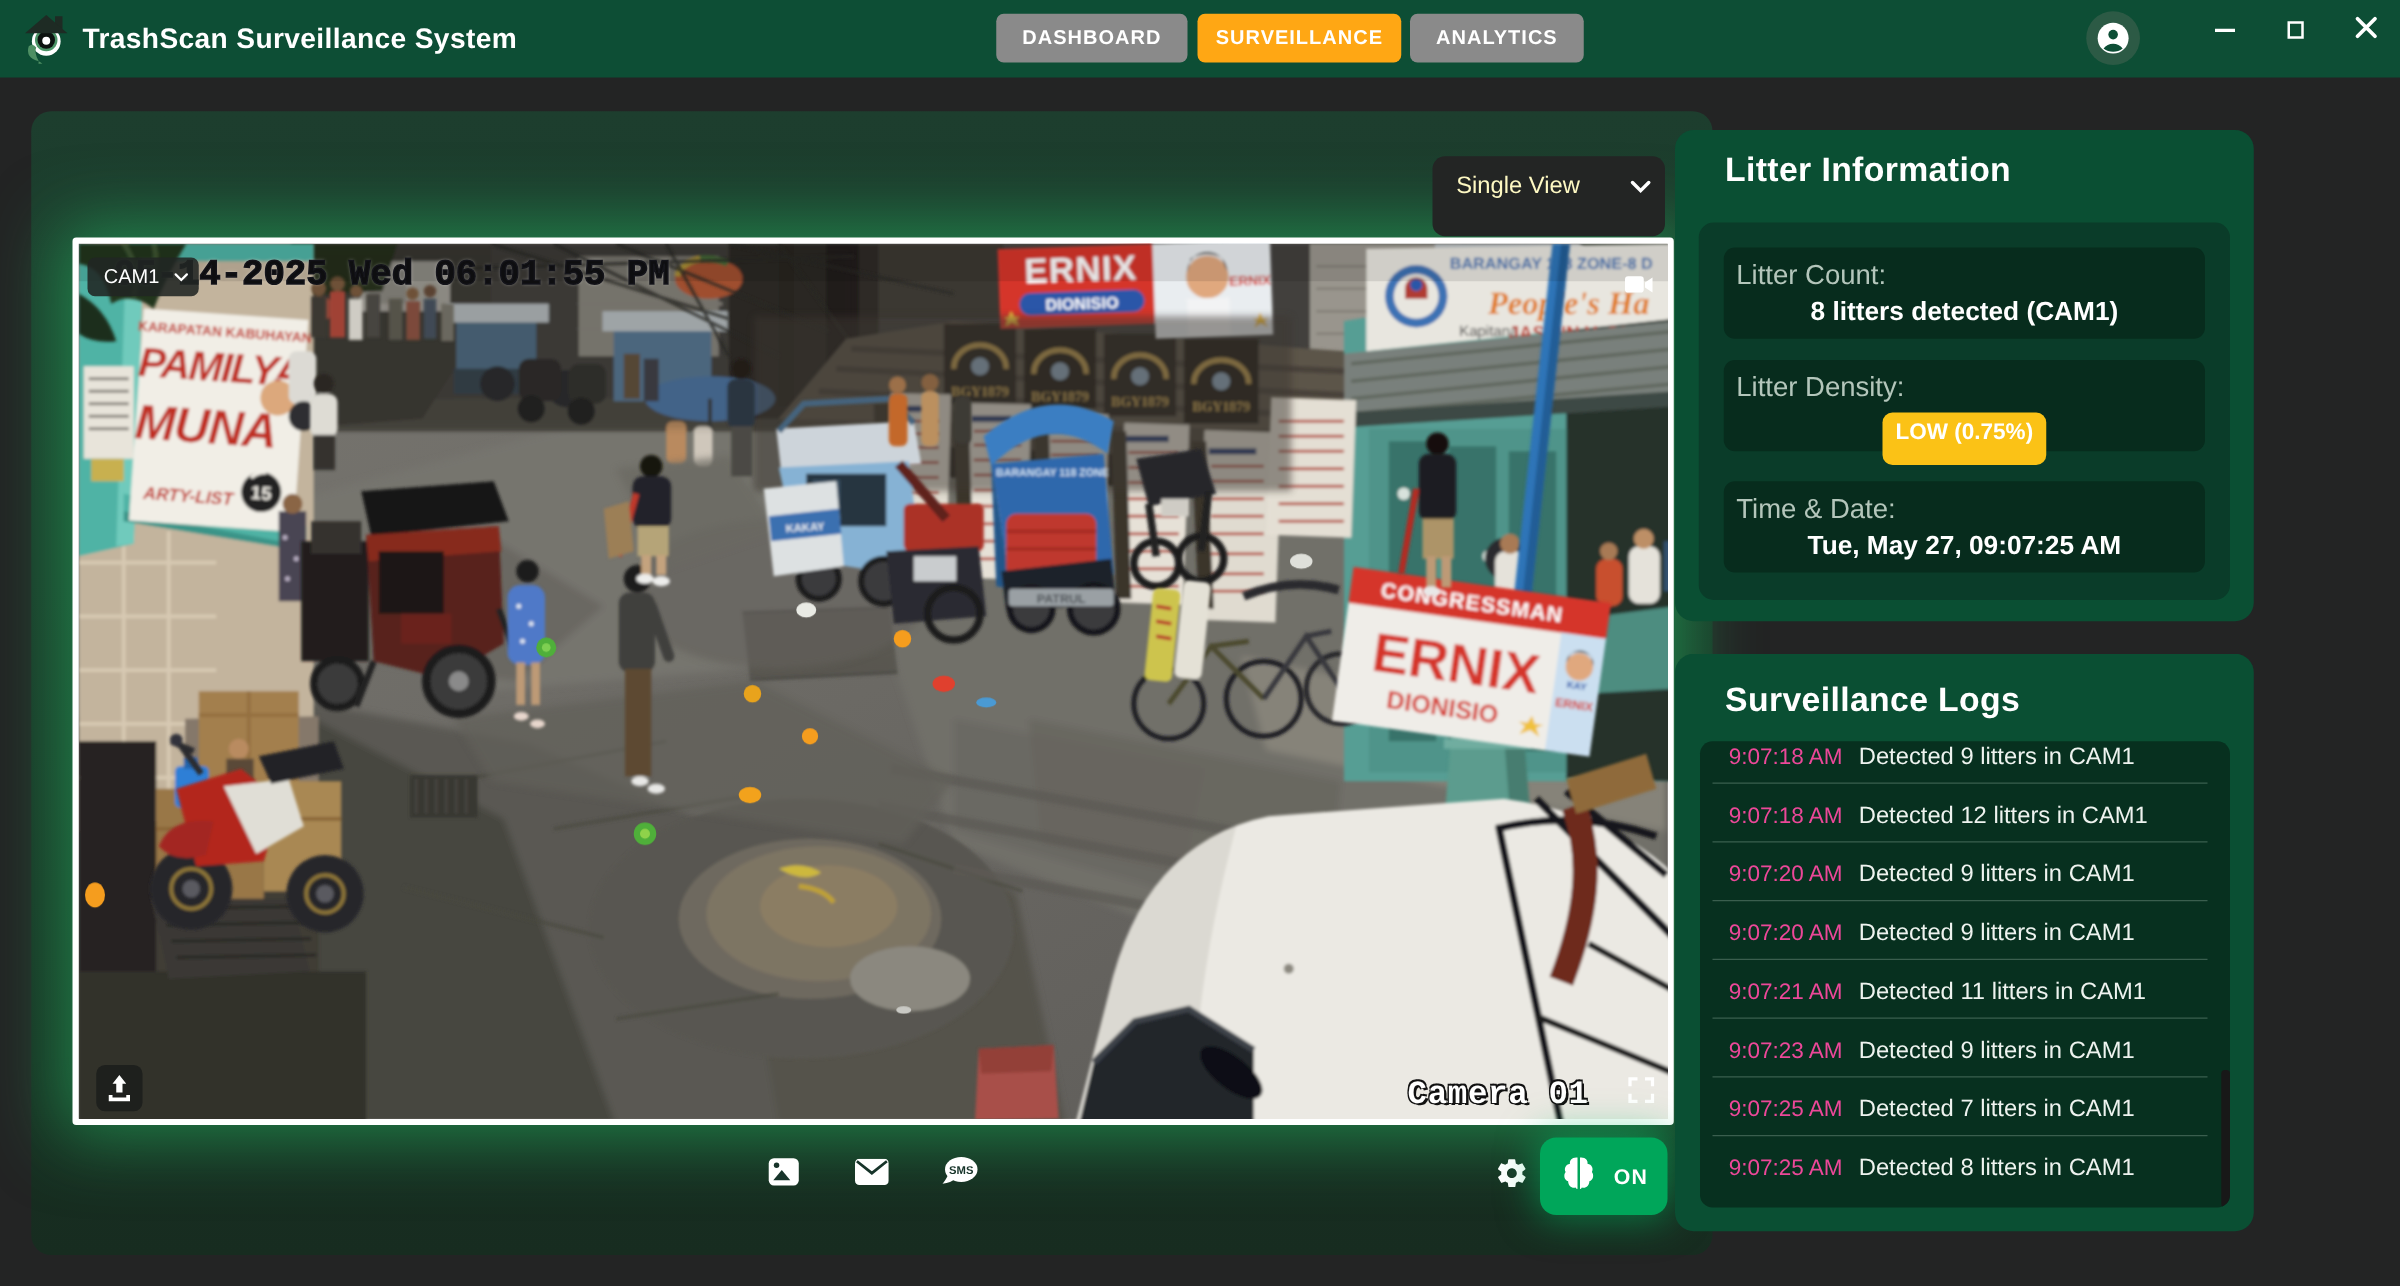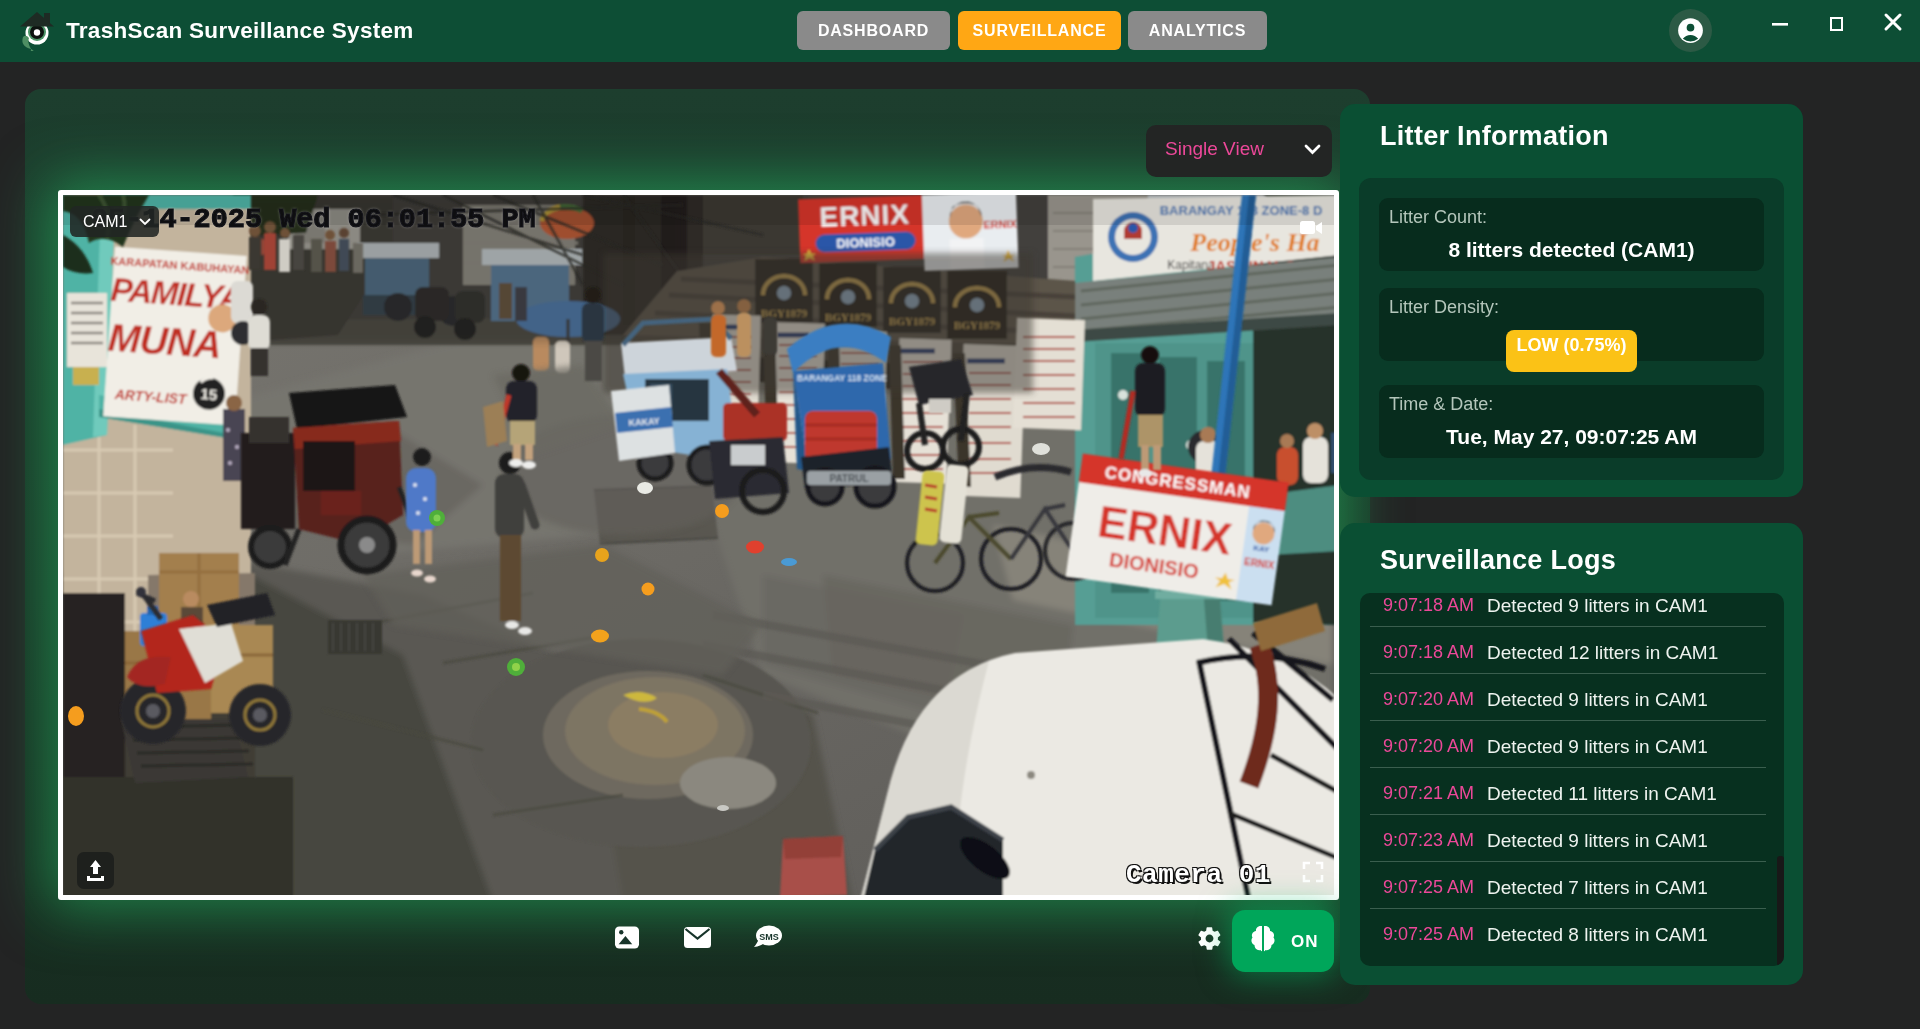--- a/index.html
+++ b/index.html
@@ -14,22 +14,22 @@
   #nav1 { left:797px; width:153px; background:#8a8a8a; }
   #nav2 { left:958px; width:163px; background:#ffa714; }
   #nav3 { left:1128px; width:139px; background:#8a8a8a; }
   #avatar { position:absolute; left:1669px; top:9px; width:43px; height:43px; border-radius:50%; background:#2c5a45; }
   #avatar svg { position:absolute; left:8px; top:8px; }
   .winbtn { position:absolute; top:0; color:#fff; }
 
   
   #lpanel { position:absolute; left:25px; top:89px; width:1345px; height:915px; border-radius:16px;
             background:linear-gradient(180deg,#1d3e2e 0%, #1a3627 55%, #172c20 100%); }
-  #seltop { position:absolute; z-index:6; left:1146px; top:125px; width:186px; height:52px; background:#232524; border-radius:10px;
-            color:#ec4899; font-size:19px; line-height:48px; padding-left:19px; }
+  #seltop { position:absolute; z-index:6; left:1146px; top:125px; width:186px; height:64px; background:#232524; border-radius:10px;
+            color:#fef9c3; font-size:19px; line-height:48px; padding-left:19px; }
   #feed { position:absolute; left:58px; top:190px; width:1281px; height:710px; border:5px solid #ffffff; border-radius:3px;
           background:#6f6d68; box-shadow:0 0 55px 10px rgba(39,193,104,0.55); overflow:hidden; }
   #feedsvg { position:absolute; left:0; top:0; width:1277px; height:706px; }
 
   
   #cam1chip { position:absolute; left:7px; top:11px; width:89px; height:31px; background:rgba(33,38,35,0.88); border-radius:6px;
               color:#ffffff; font-size:16px; line-height:31px; padding-left:13px; }
   #tstamp { position:absolute; left:28px; top:8px; white-space:nowrap; color:#0e0e10; font-family:"Liberation Mono", monospace;
             font-size:28.5px; font-weight:bold; letter-spacing:0px; text-shadow:0 0 3px rgba(255,255,255,0.45), 0 0 1px rgba(255,255,255,0.3); -webkit-text-stroke:1.2px #14141a; }
   #camname { position:absolute; left:1063px; top:665px; color:#fff; font-family:"Liberation Mono", monospace; font-size:26px; font-weight:bold;
@@ -44,21 +44,21 @@
            box-shadow:0 0 30px 4px rgba(0,190,100,0.5); }
   #onbtn span { position:absolute; left:59px; top:22px; color:#fff; font-weight:bold; font-size:17px; letter-spacing:1px; }
 
   
   .rpanel { position:absolute; left:1340px; width:463px; background:#0a4f33; border-radius:15px; }
   #litpanel { top:104px; height:393px; }
   #logpanel { top:523px; height:462px; }
   .ptitle { position:absolute; left:40px; color:#fff; font-size:27px; font-weight:bold; letter-spacing:0.3px; }
   #litinner { position:absolute; left:19px; top:74px; width:425px; height:302px; background:#0a3c29; border-radius:12px; }
   .litbox { position:absolute; left:20px; width:385px; height:73px; background:#072c1d; border-radius:9px; color:#fff; }
-  .litlabel { position:absolute; left:10px; top:9px; color:#b4c6bb; font-size:18px; }
+  .litlabel { position:absolute; left:10px; top:9px; color:#b4c6bb; font-size:22px; }
   .litval { position:absolute; left:0; width:100%; top:40px; text-align:center; font-size:21px; font-weight:bold; }
   #badge { position:absolute; left:127px; top:42px; width:131px; height:42px; background:#fbc216; border-radius:8px;
            color:#fff; font-weight:bold; font-size:18px; text-align:center; line-height:31px; }
   #loglist { position:absolute; left:20px; top:70px; width:424px; height:373px; background:#07301f; border-radius:10px; overflow:hidden; }
   .logrow { position:absolute; left:0; width:100%; height:47px; }
   .logsep { position:absolute; left:10px; right:18px; top:-14px; border-top:1px solid rgba(190,215,200,0.28); }
   .logts { position:absolute; left:23px; top:2px; color:#ec4899; font-weight:normal; font-size:18px; }
   .logmsg { position:absolute; left:127px; top:2px; color:#eef3ef; font-size:19px; }
   #scrollthumb { position:absolute; left:417px; top:263px; width:7px; height:110px; background:#181818; border-radius:3px; }
 </style>

